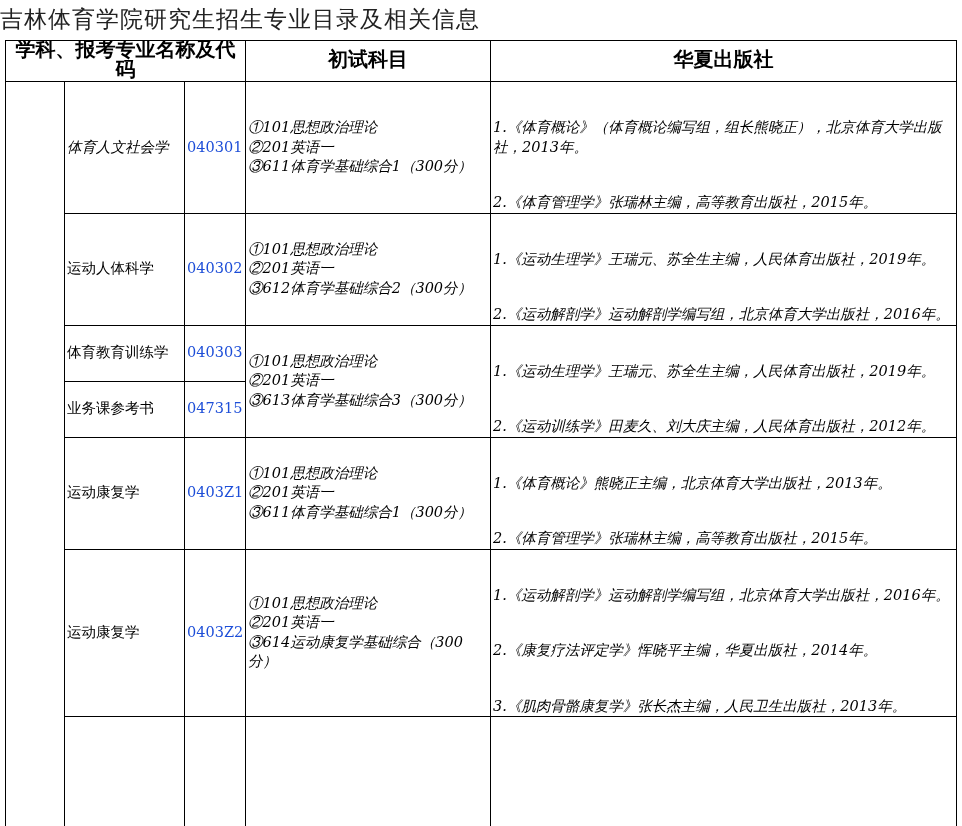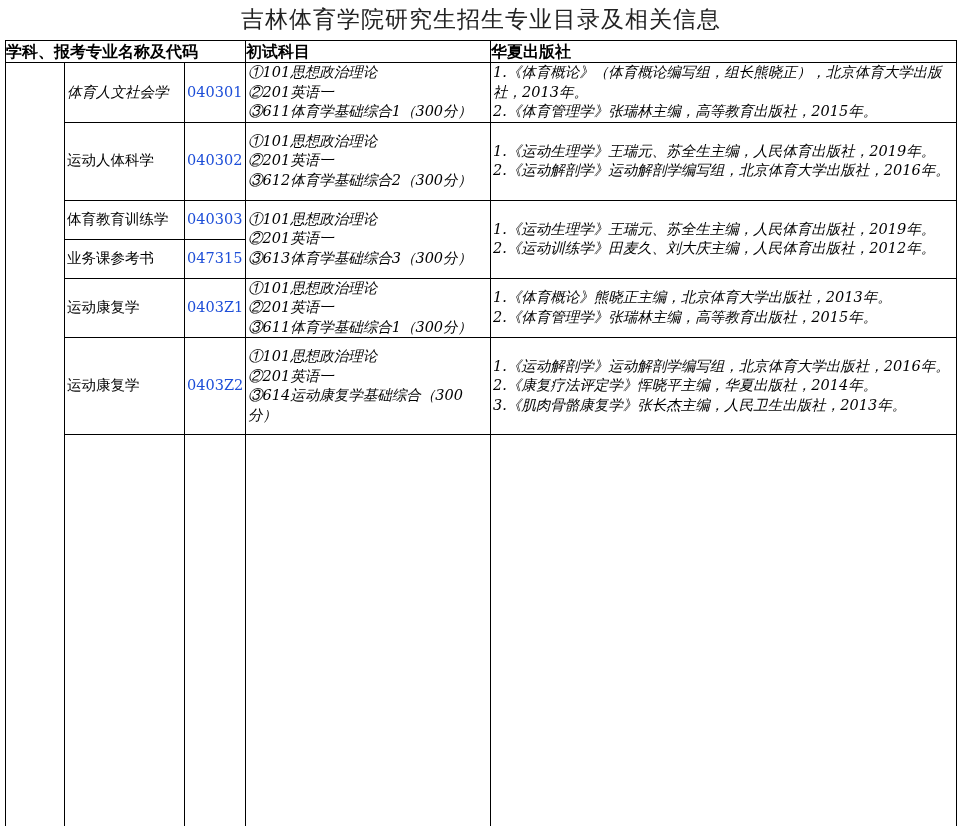--- a/index.html
+++ b/index.html
@@ -1,29 +1,29 @@
 <!DOCTYPE html>
 <html><head>
 <meta charset="utf-8">
 <style>
   html, body { margin: 0; padding: 0; background: #ffffff; }
   body { width: 962px; height: 826px; position: relative; overflow: hidden;
          font-family: "DejaVu Serif", "Liberation Serif", serif; color: #000; }
-  .title { position: absolute; left: 0; top: 4px; width: 962px; text-align: center;
+  .title { position: absolute; left: 0; top: 4px; width: 962px; text-align: left;
            font-family: "DejaVu Sans", "Liberation Sans", sans-serif;
            font-size: 23px; letter-spacing: 1px; color: #222; }
   table { position: absolute; left: 5px; top: 40px; border-collapse: collapse;
           table-layout: fixed; width: 951px; font-size: 14.5px; line-height: 19.5px; }
   td, th { border: 1.5px solid #000; padding: 0 0 0 2px; vertical-align: middle;
            overflow: hidden; }
-  th { font-family: Liberation Sans, sans-serif; font-weight: bold;
-       font-size: 16px; height: 21px; line-height: 20px; text-align: left; padding: 0; }
+  th { font-family: Liberation Mono, monospace; font-weight: bold;
+       font-size: 20px; height: 21px; line-height: 20px; text-align: center; padding: 0; }
   .code { color: #1d4ed8; }
   .line { display: block; white-space: pre-wrap; word-break: break-all; font-style: italic; }
-  .books .line { white-space: normal; }
+  .books .line { white-space: normal; margin-top: 36px; }
   .subj .line { white-space: nowrap; }
   .disc { font-size: 15px; }
 </style>
 </head>
 <body>
 
 <div class="title">吉林体育学院研究生招生专业目录及相关信息</div>
 
 <table>
   <colgroup>

